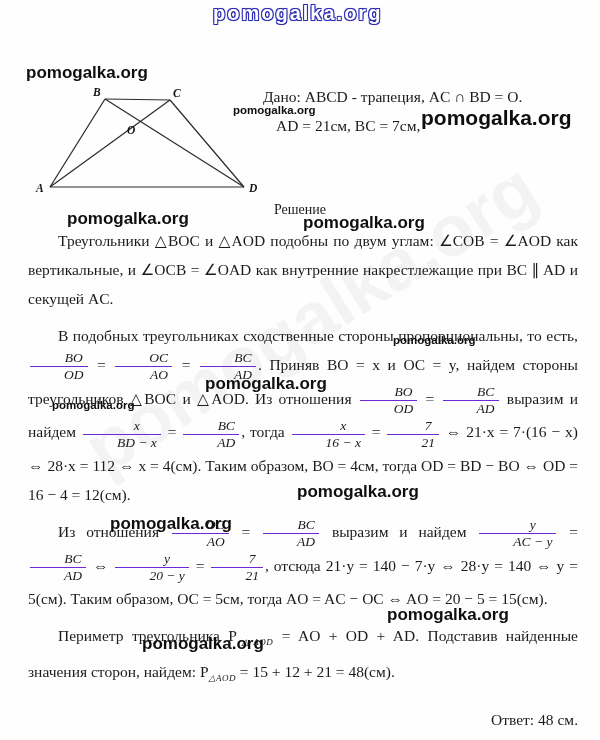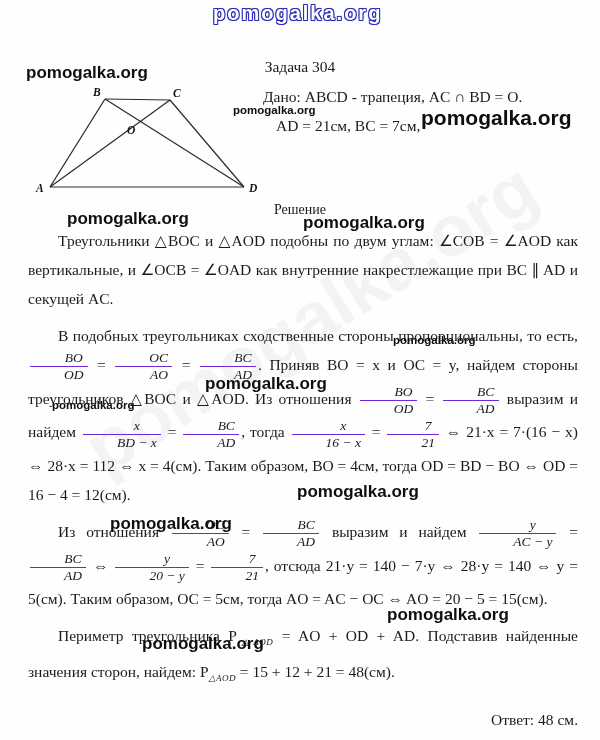--- a/index.html
+++ b/index.html
@@ -41,21 +41,20 @@
             font-weight:bold;font-size:11.5px;fill:#141414;}
   .fig line{stroke:#2a2a2a;stroke-width:1.2;}
 </style>
 </head>
 <body>
 
 <div class="page">
 
   <div class="wm diag" style="left:70px;top:420px;">pomogalka.org</div>
 
-  <div class="problem-title center">Задача 304</div>
 
   <svg class="fig" width="230" height="114" viewBox="0 0 230 114">
     <line x1="20" y1="103" x2="75" y2="15"></line>
     <line x1="75" y1="15" x2="140" y2="16"></line>
     <line x1="140" y1="16" x2="214" y2="103"></line>
     <line x1="214" y1="103" x2="20" y2="103"></line>
     <line x1="20" y1="103" x2="140" y2="16"></line>
     <line x1="75" y1="15" x2="214" y2="103"></line>
     <text x="6" y="108">A</text>
     <text x="63" y="12">B</text>

